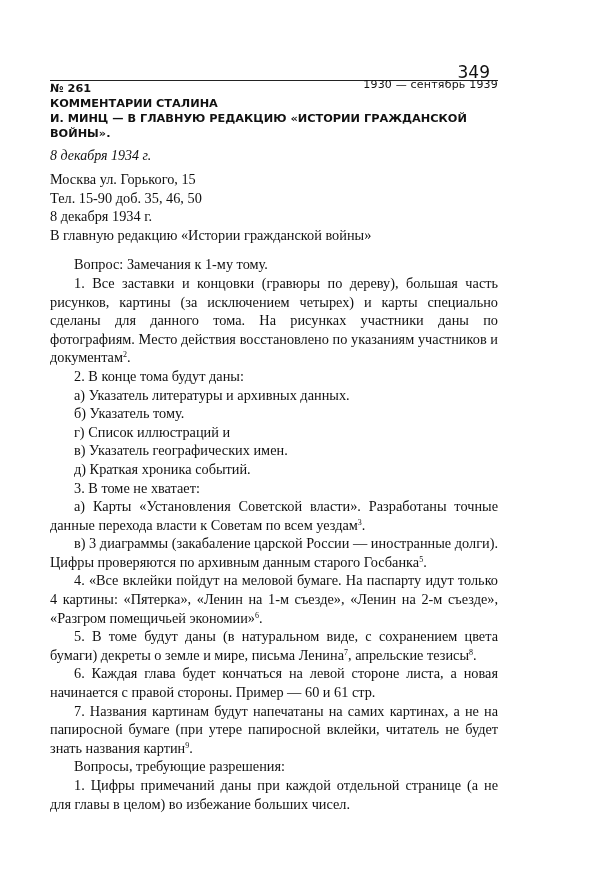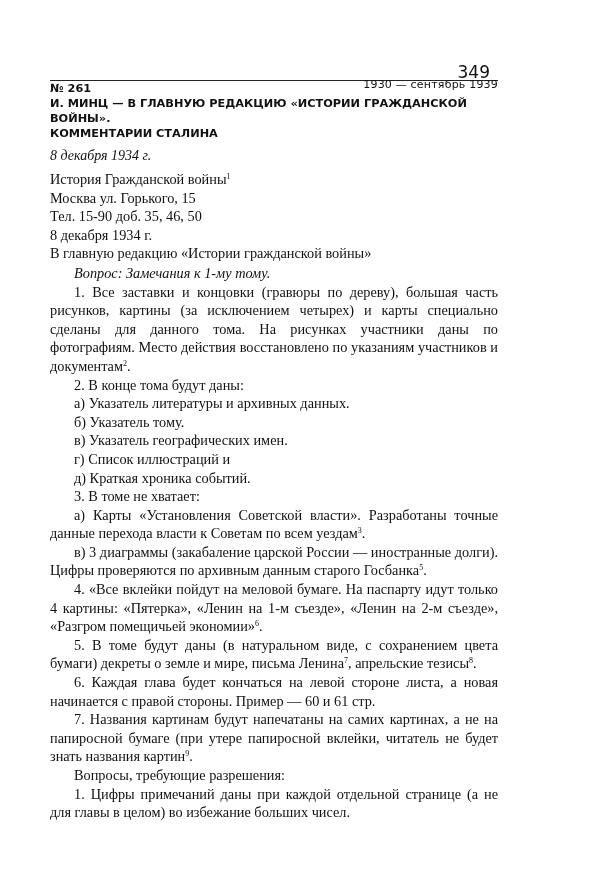--- a/index.html
+++ b/index.html
@@ -9,51 +9,50 @@
     font-family: "DejaVu Sans", sans-serif; font-size: 11px; }
   .running-head .rh-title { position: absolute; left: 0; right: 0; top: 16px; text-align: right; letter-spacing: 0.2px; }
   .running-head .rh-page { position: absolute; right: 8px; top: 0px; font-size: 17px; }
   .doc-number, .doc-title { font-family: "DejaVu Sans", sans-serif; font-weight: bold; font-size: 11.3px; line-height: 15px; }
   .doc-number { }
   .doc-date { font-family: "Liberation Serif", serif; font-style: italic; font-size: 14px; margin-top: 6px; line-height: 18px; }
   .body { font-family: "Liberation Serif", serif; font-size: 14.3px; line-height: 18.6px; margin-top: 5px; }
   .body p { margin: 0; text-align: justify; }
   .body p.line { text-align: left; }
   .body p.ind { text-indent: 24px; }
-  .body p.gap { margin-top: 1px; font-style: italic; }
+  .body p.gap { margin-top: 11px; }
   sup { font-size: 8px; line-height: 0; vertical-align: 5px; }
 </style>
 </head>
 <body>
 
 <div class="page">
   <div class="running-head">
     <span class="rh-title">1930 — сентябрь 1939</span>
     <span class="rh-page">349</span>
   </div>
 
   <div class="doc-number">№ 261</div>
+  <div class="doc-title">КОММЕНТАРИИ СТАЛИНА</div>
   <div class="doc-title">И. МИНЦ — В ГЛАВНУЮ РЕДАКЦИЮ «ИСТОРИИ ГРАЖДАНСКОЙ ВОЙНЫ».</div>
-  <div class="doc-title">КОММЕНТАРИИ СТАЛИНА</div>
   <div class="doc-date">8 декабря 1934 г.</div>
 
   <div class="body">
-    <p class="line"><span>История Гражданской войны</span><sup>1</sup></p>
     <p class="line">Москва ул. Горького, 15</p>
     <p class="line">Тел. 15-90 доб. 35, 46, 50</p>
     <p class="line">8 декабря 1934 г.</p>
     <p class="line">В главную редакцию «Истории гражданской войны»</p>
 
     <p class="ind gap"><span>Вопрос: Замечания к 1-му тому.</span></p>
     <p class="ind"><span>1. Все заставки и концовки (гравюры по дереву), большая часть рисунков, картины (за исключением четырех) и карты специально сделаны для данного тома. На рисунках участники даны по фотографиям. Место действия восстановлено по указаниям участников и документам</span><sup>2</sup><span>.</span></p>
     <p class="ind"><span>2. В конце тома будут даны:</span></p>
     <p class="ind"><span>а) Указатель литературы и архивных данных.</span></p>
     <p class="ind"><span>б) Указатель тому.</span></p>
+    <p class="ind"><span>г) Список иллюстраций и</span></p>
     <p class="ind"><span>в) Указатель географических имен.</span></p>
-    <p class="ind"><span>г) Список иллюстраций и</span></p>
     <p class="ind"><span>д) Краткая хроника событий.</span></p>
     <p class="ind"><span>3. В томе не хватает:</span></p>
     <p class="ind"><span>а) Карты «Установления Советской власти». Разработаны точные данные перехода власти к Советам по всем уездам</span><sup>3</sup><span>.</span></p>
     <p class="ind"><span>в) 3 диаграммы (закабаление царской России — иностранные долги). Цифры проверяются по архивным данным старого Госбанка</span><sup>5</sup><span>.</span></p>
     <p class="ind"><span>4. «Все вклейки пойдут на меловой бумаге. На паспарту идут только 4 картины: «Пятерка», «Ленин на 1-м съезде», «Ленин на 2-м съезде», «Разгром помещичьей экономии»</span><sup>6</sup><span>.</span></p>
     <p class="ind"><span>5. В томе будут даны (в натуральном виде, с сохранением цвета бумаги) декреты о земле и мире, письма Ленина</span><sup>7</sup><span>, апрельские тезисы</span><sup>8</sup><span>.</span></p>
     <p class="ind"><span>6. Каждая глава будет кончаться на левой стороне листа, а новая начинается с правой стороны. Пример — 60 и 61 стр.</span></p>
     <p class="ind"><span>7. Названия картинам будут напечатаны на самих картинах, а не на папиросной бумаге (при утере папиросной вклейки, читатель не будет знать названия картин</span><sup>9</sup><span>.</span></p>
     <p class="ind"><span>Вопросы, требующие разрешения:</span></p>
     <p class="ind"><span>1. Цифры примечаний даны при каждой отдельной странице (а не для главы в целом) во избежание больших чисел.</span></p>

